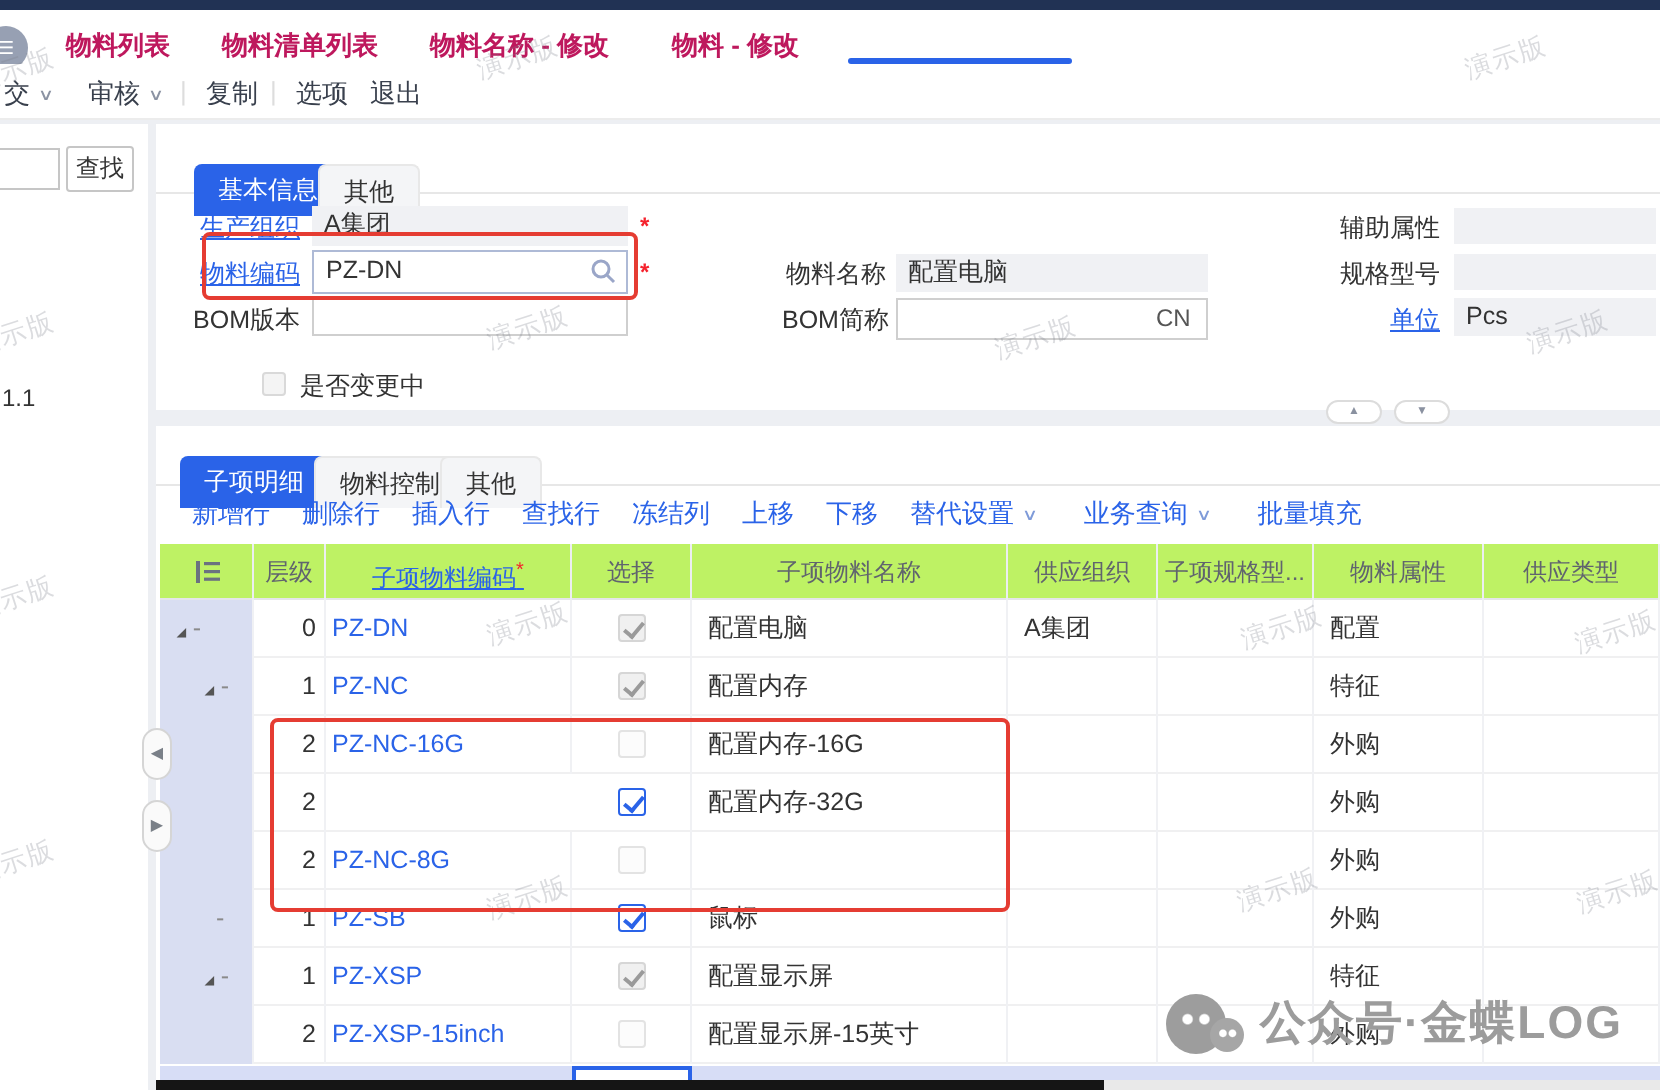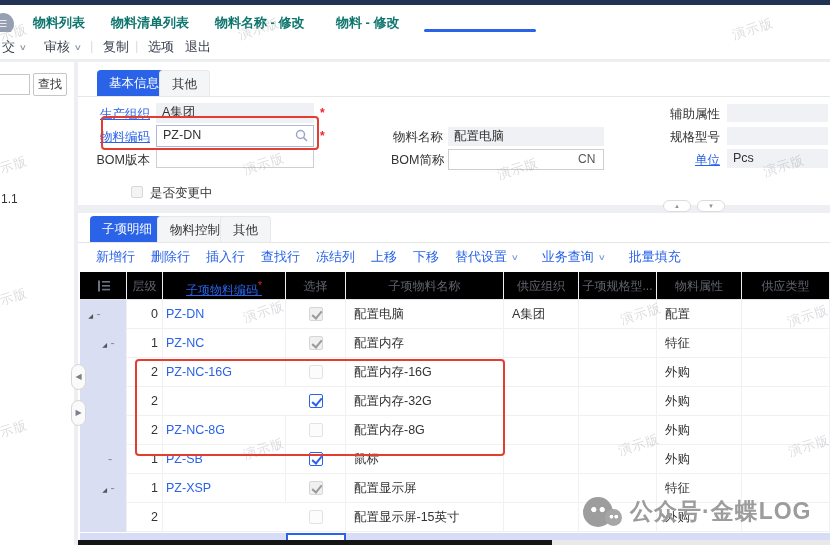--- a/index.html
+++ b/index.html
@@ -4,40 +4,40 @@
 <style>
   * { margin:0; padding:0; box-sizing:border-box; }
   html,body { width:830px; height:545px; overflow:hidden; }
   body { font-family:"Liberation Sans","DejaVu Sans",sans-serif; background:#edeff3; position:relative; font-size:13px; color:#333; }
   .abs { position:absolute; }
 
   
   .topbar { left:0; top:0; width:830px; height:5px; background:#213254; }
   .tabstrip { left:0; top:5px; width:830px; height:27px; background:#fff; }
   .menu-circle { left:-8px; top:8px; width:22px; height:22px; border-radius:50%; background:#97a0b3; color:#fff; font-size:9px; text-align:center; line-height:22px; }
-  .wtab { position:absolute; top:9px; font-weight:600; font-size:13px; color:#0f766e; white-space:nowrap; cursor:default; }
+  .wtab { position:absolute; top:9px; font-weight:600; font-size:13px; color:#be185d; white-space:nowrap; cursor:default; }
   .wtab.active { color:#2a63e8; }
   .tab-underline { left:424px; top:29px; width:112px; height:3px; background:#2a63e8; border-radius:2px; }
   .tab-close { color:#9aa0ab; font-weight:400; font-size:12px; margin-left:6px; }
   .toolbar { left:0; top:32px; width:830px; height:28px; background:#fff; border-bottom:1px solid #ececec; }
   .tb-item { position:absolute; top:6px; font-size:13px; color:#39404d; white-space:nowrap; }
   .chev { display:inline-block; font-size:8px; color:#8b93a3; transform:scaleX(1.4); margin-left:5px; vertical-align:1px; }
   .tb-sep { position:absolute; top:6px; color:#ddd; }
 
   
   .left-panel { left:0; top:62px; width:74px; height:483px; background:#fff; }
   .lp-input { position:absolute; left:-28px; top:12px; width:58px; height:21px; border:1px solid #c6c6c6; background:#fff; }
   .lp-btn { position:absolute; left:33px; top:11px; width:34px; height:23px; border:1px solid #c6c6c6; border-radius:2px; background:#fff; font-size:12px; color:#333; text-align:center; line-height:21px; }
   .lp-item { position:absolute; font-size:12px; color:#333; white-space:nowrap; }
   .split-btn { position:absolute; left:71px; width:15px; height:26px; background:#fafafa; border:1px solid #d5d5d5; border-radius:8px; color:#7a8088; font-size:8px; text-align:center; line-height:24px; z-index:25; }
 
   
   .form-panel { left:78px; top:62px; width:752px; height:143px; background:#fff; }
   .detail-panel { left:78px; top:213px; width:752px; height:332px; background:#fff; }
-  .ptab { position:absolute; height:26px; line-height:26px; padding:0 12px; font-size:12.5px; border-radius:4px 4px 0 0; white-space:nowrap; }
+  .ptab { position:absolute; height:26px; line-height:26px; padding:0 12px; font-size:12.5px; border-radius:4px 4px 0 0; white-space:nowrap;margin-top:12px; }
   .ptab.active { background:#2a63e8; color:#fff; }
   .ptab.idle { background:#f4f5f7; color:#333; border:1px solid #e8e8e8; border-bottom:none; }
   .tabline { position:absolute; left:0; width:752px; height:1px; background:#e7e7e7; }
 
   
   .flabel { position:absolute; font-size:12.5px; color:#333; text-align:right; white-space:nowrap; }
   .flabel.link { color:#2a63e8; text-decoration:underline; }
   .fbox { position:absolute; background:#f0f1f4; font-size:12.5px; color:#333; padding:0 6px; line-height:19px; overflow:hidden; white-space:nowrap; }
   .finput { position:absolute; background:#fff; border:1px solid #cfcfcf; font-size:12.5px; color:#333; padding:0 6px; line-height:19px; }
   .finput.code { border:1px solid #aebad6; }
@@ -50,21 +50,21 @@
   .pill { position:absolute; width:28px; height:12px; background:#fff; border:1px solid #dcdcdc; border-radius:6px; text-align:center; line-height:10px; font-size:6px; color:#8a91a0; z-index:30; }
 
   
   .dtb { position:absolute; left:96px; top:248px; display:flex; align-items:center; z-index:5; }
   .dtb-item { color:#2a63e8; font-size:13px; margin-right:16px; white-space:nowrap; }
   .dtb-item .chev { color:#7f9bd9; }
   .dtb-item.grp { margin-left:8px; }
 
   
   .grid { left:80px; top:272px; width:750px; height:273px; overflow:hidden; background:#fff; }
-  .g-head { position:absolute; left:0; top:0; height:28px; width:750px; border-bottom:1px solid #e5e6ea; background:#000000; }
+  .g-head { position:absolute; left:0; top:0; height:28px; width:750px; border-bottom:1px solid #e5e6ea; background:#bef264; }
   .g-hcell { position:absolute; top:0; height:28px; font-size:12px; color:#60646e; text-align:center; line-height:28px; border-right:1px solid #eceef2; white-space:nowrap; overflow:hidden; }
   .g-hcell.codehead { color:#2a63e8; text-decoration:underline; }
   .g-row { position:absolute; left:0; width:750px; height:29px; border-bottom:1px solid #f0f0f1; background:#fff; }
   .g-cell { position:absolute; top:0; height:29px; line-height:28px; font-size:12.5px; color:#333; border-right:1px solid #f0f1f4; overflow:hidden; white-space:nowrap; }
   .g-sel { background:#d9def2; }
   .g-code { color:#2a63e8; }
   .tri { display:inline-block; font-size:7px; color:#555; transform:scale(.9); }
   .dash { display:inline-block; color:#8a8a8a; margin-left:3px; }
   .gcb { position:absolute; top:7px; width:14px; height:14px; border-radius:2px; }
   .gcb.dis { background:#f0f0f0; border:1px solid #d6d6d6; }
@@ -250,21 +250,20 @@
       <div class="g-cell " style="left: 577px; width: 85px; padding-left: 8px;">外购</div>
       <div class="g-cell " style="left: 662px; width: 88px;"></div>
     </div>
     <div class="g-row" style="top: 144px;">
       <div class="g-cell g-sel" style="left: 0px; width: 47px;"></div>
       <div class="g-cell " style="left: 47px; width: 36px; text-align: right; padding-right: 4px;">2</div>
       <div class="g-cell g-code" style="left: 83px; width: 123px; padding-left: 3px;">PZ-NC-8G</div>
       <div class="g-cell " style="left: 206px; width: 60px;">
         <div class="gcb off" style="left: 23px;"></div>
       </div>
-      <div class="g-cell " style="left: 266px; width: 158px; padding-left: 8px;">配置内存-8G</div>
       <div class="g-cell " style="left: 424px; width: 75px; padding-left: 8px;"></div>
       <div class="g-cell " style="left: 499px; width: 78px;"></div>
       <div class="g-cell " style="left: 577px; width: 85px; padding-left: 8px;">外购</div>
       <div class="g-cell " style="left: 662px; width: 88px;"></div>
     </div>
     <div class="g-row" style="top: 173px;">
       <div class="g-cell g-sel" style="left: 0px; width: 47px; padding-left: 22px;"><span class="dash" style="margin-left:6px">-</span></div>
       <div class="g-cell " style="left: 47px; width: 36px; text-align: right; padding-right: 4px;">1</div>
       <div class="g-cell g-code" style="left: 83px; width: 123px; padding-left: 3px;">PZ-SB</div>
       <div class="g-cell " style="left: 206px; width: 60px;">
@@ -285,20 +284,21 @@
       </div>
       <div class="g-cell " style="left: 266px; width: 158px; padding-left: 8px;">配置显示屏</div>
       <div class="g-cell " style="left: 424px; width: 75px; padding-left: 8px;"></div>
       <div class="g-cell " style="left: 499px; width: 78px;"></div>
       <div class="g-cell " style="left: 577px; width: 85px; padding-left: 8px;">特征</div>
       <div class="g-cell " style="left: 662px; width: 88px;"></div>
     </div>
     <div class="g-row" style="top: 231px;">
       <div class="g-cell g-sel" style="left: 0px; width: 47px;"></div>
       <div class="g-cell " style="left: 47px; width: 36px; text-align: right; padding-right: 4px;">2</div>
+      <div class="g-cell g-code" style="left: 83px; width: 123px; padding-left: 3px;">PZ-XSP-15inch</div>
       <div class="g-cell " style="left: 206px; width: 60px;">
         <div class="gcb off" style="left: 23px;"></div>
       </div>
       <div class="g-cell " style="left: 266px; width: 158px; padding-left: 8px;">配置显示屏-15英寸</div>
       <div class="g-cell " style="left: 424px; width: 75px; padding-left: 8px;"></div>
       <div class="g-cell " style="left: 499px; width: 78px;"></div>
       <div class="g-cell " style="left: 577px; width: 85px; padding-left: 8px;">外购</div>
       <div class="g-cell " style="left: 662px; width: 88px;"></div>
     </div>
   </div>

